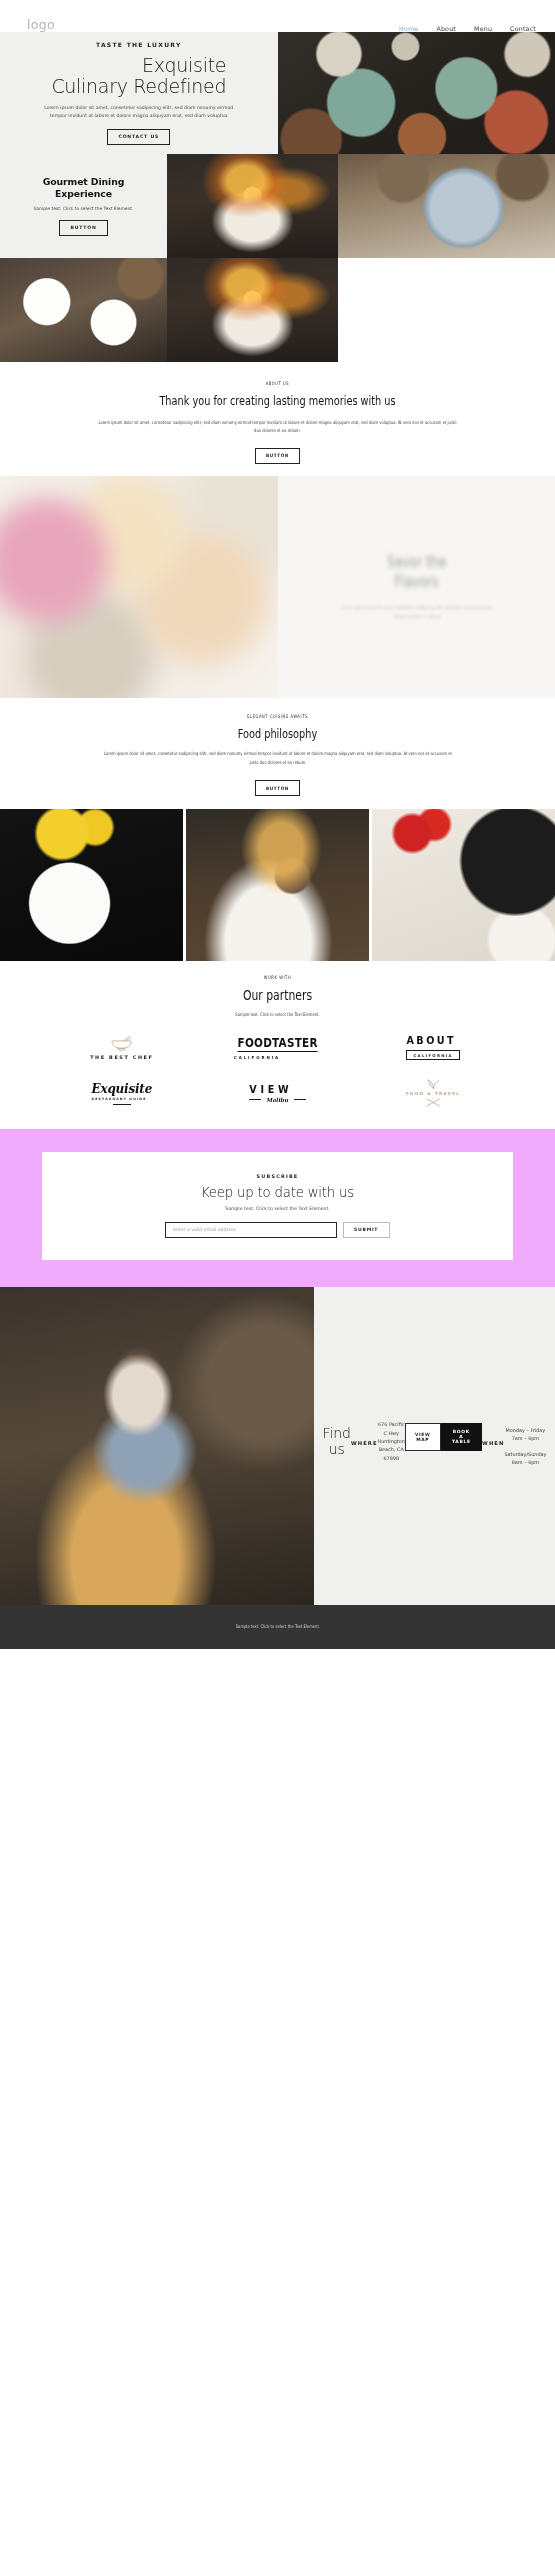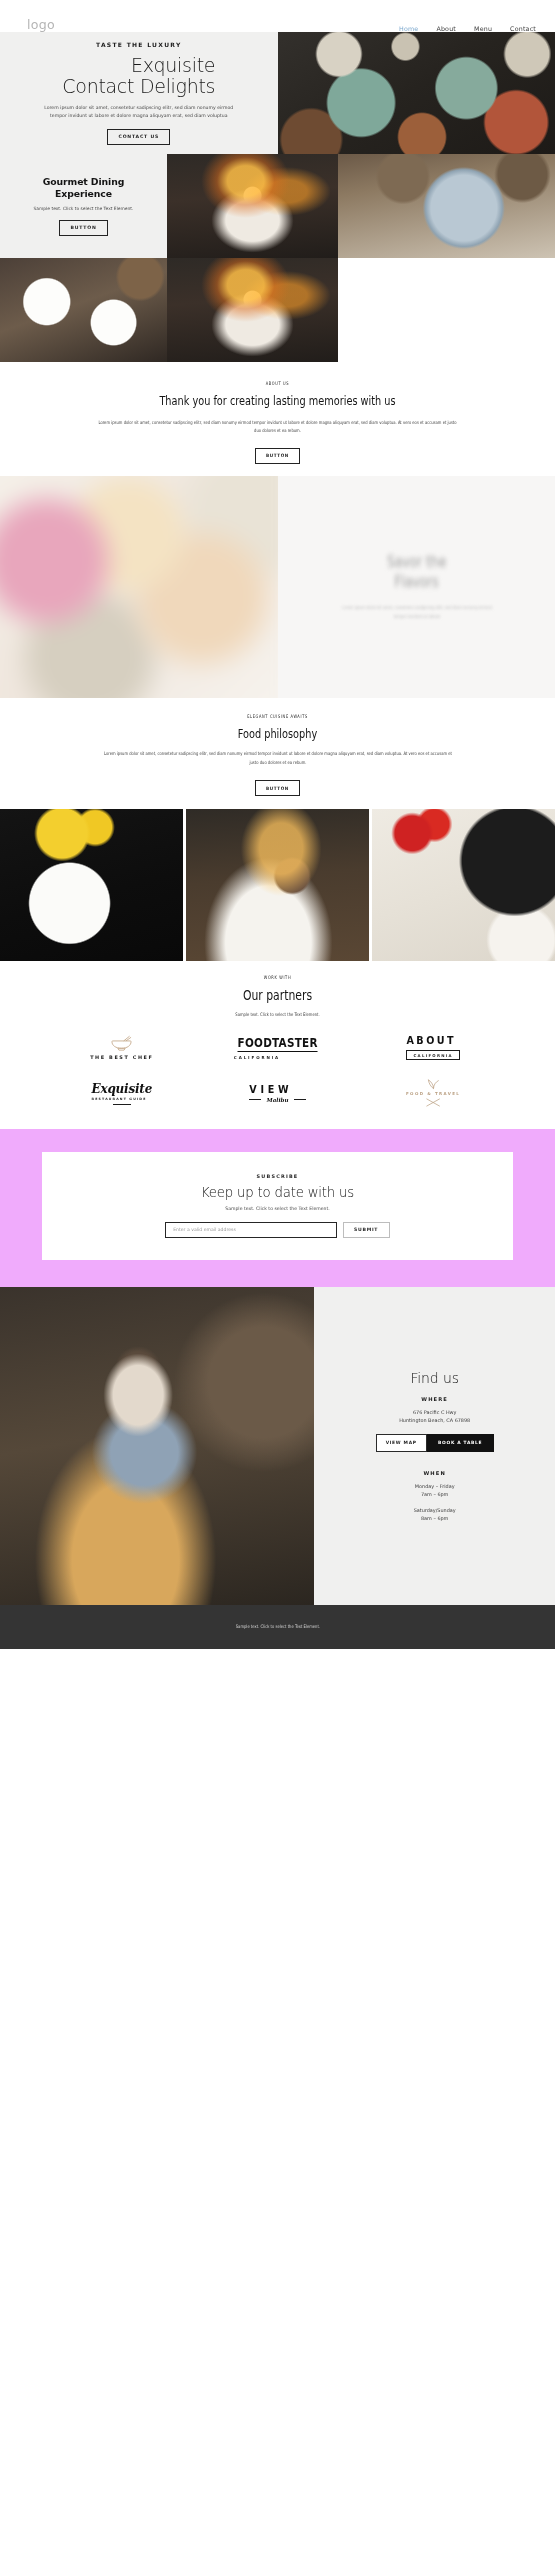--- a/index.html
+++ b/index.html
@@ -264,21 +264,21 @@
     height: 16.3px; padding: 0 10.4px; border: 0.7px solid #bdbdbd; background: #fff;
     font-size: 4.6px; letter-spacing: 0.7px; font-weight: 600; color: #1d1d1d;
     cursor: pointer; font-family: inherit;
   }
 
   
   .findus { display: flex; height: 318px; }
   .findus-photo { width: 315px; position: relative; overflow: hidden; }
   .findus-info {
     width: 241px; background: #f0f0ef;
-    display: flex; flex-direction: column; align-items: center; justify-content: center;
+    display: flex; flex-direction: row; align-items: center; justify-content: center;
     text-align: center; padding: 0 25px;
   }
   .find-title { font-size: 14px; font-weight: 300; color: #141414; margin-bottom: 10.4px; letter-spacing: -0.1px; }
   .find-h {
     font-size: 5.2px; letter-spacing: 1.1px; font-weight: 600; color: #1c1c1c;
     text-transform: uppercase; margin-bottom: 6px;
   }
   .find-p { font-size: 4.9px; line-height: 1.7; color: #3c3c3c; margin-bottom: 9.6px; }
   .find-btns { display: flex; margin-bottom: 18px; }
   .btn-map {
@@ -402,21 +402,21 @@
       <a href="#">Menu</a>
       <a href="#">Contact</a>
     </div>
   </div>
 
   <div class="hero">
     <div class="hero-left">
       <div class="eyebrow">TASTE THE LUXURY</div>
       <div class="hero-title">
         <span>Exquisite</span><br>
-        <span>Contact Delights</span>
+        <span>Culinary Redefined</span>
       </div>
       <div class="hero-sub">Lorem ipsum dolor sit amet, consetetur sadipscing elitr, sed diam nonumy eirmod tempor invidunt ut labore et dolore magna aliquyam erat, sed diam voluptua</div>
       <button class="btn-outline">CONTACT US</button>
     </div>
     <div class="hero-right photo ph-hero"></div>
   </div>
 
   <div class="band" style="height:104px">
     <div class="pad-card" style="width:167px">
       <div class="card-title">Gourmet Dining Experience</div>

